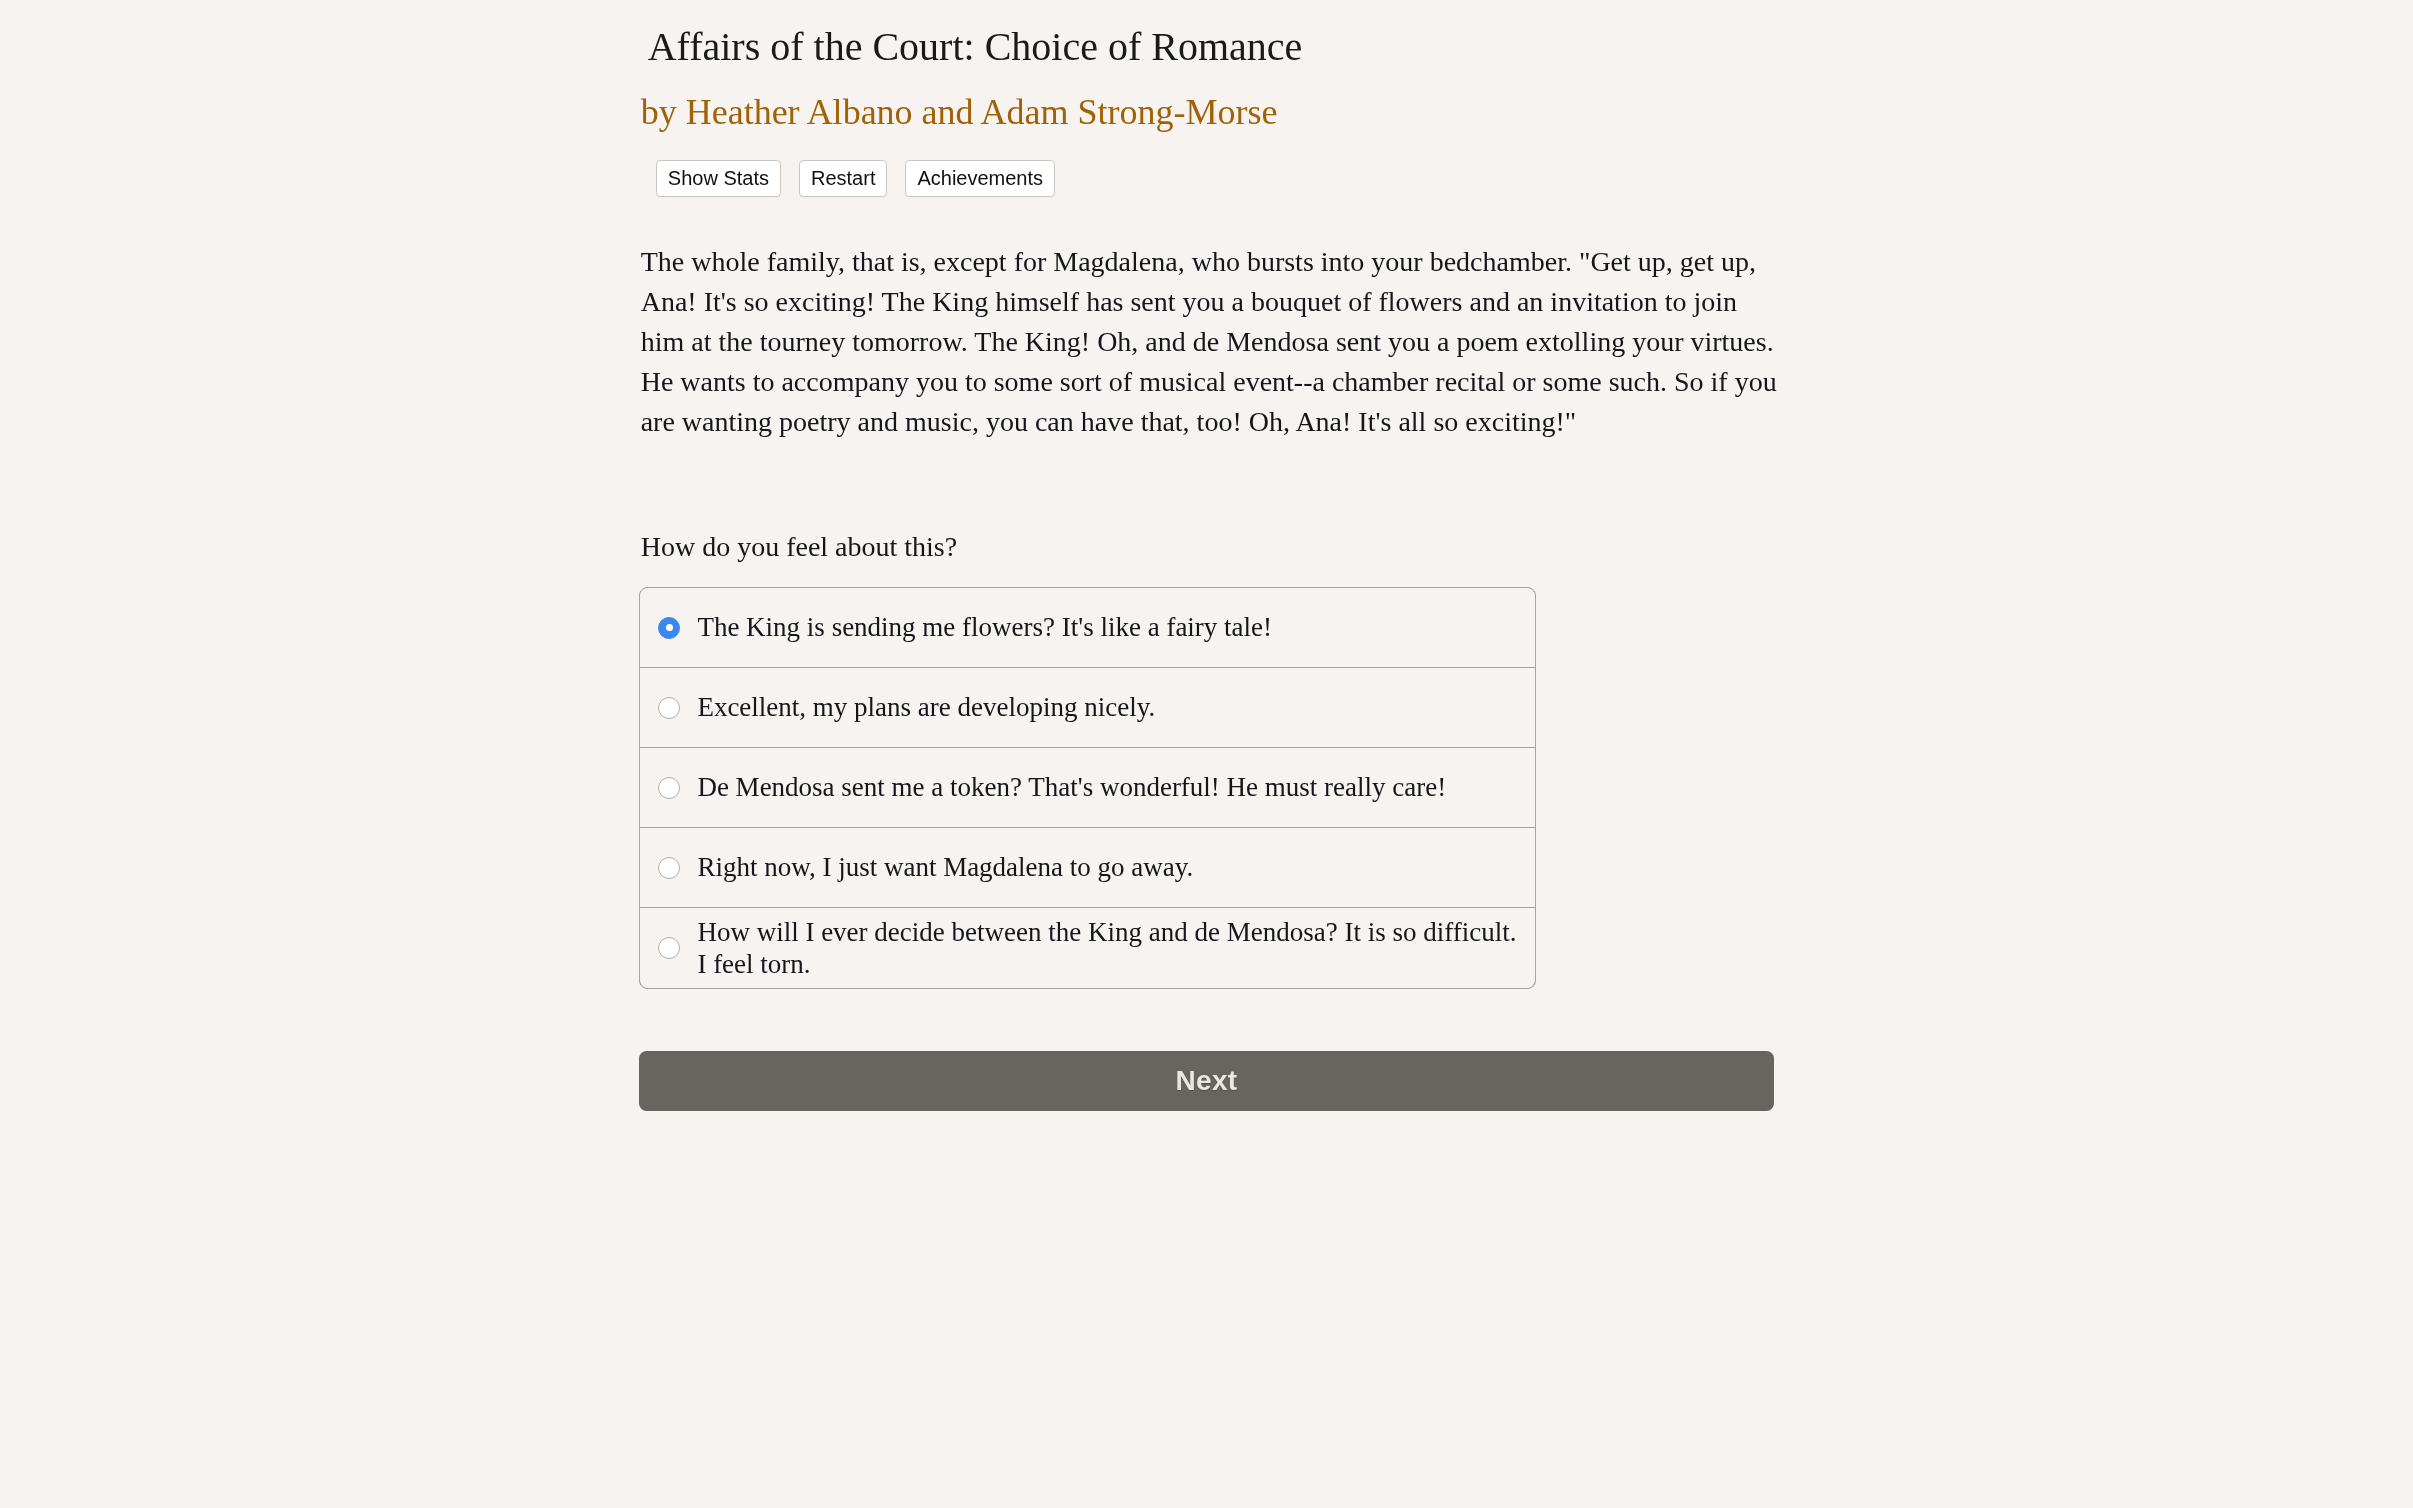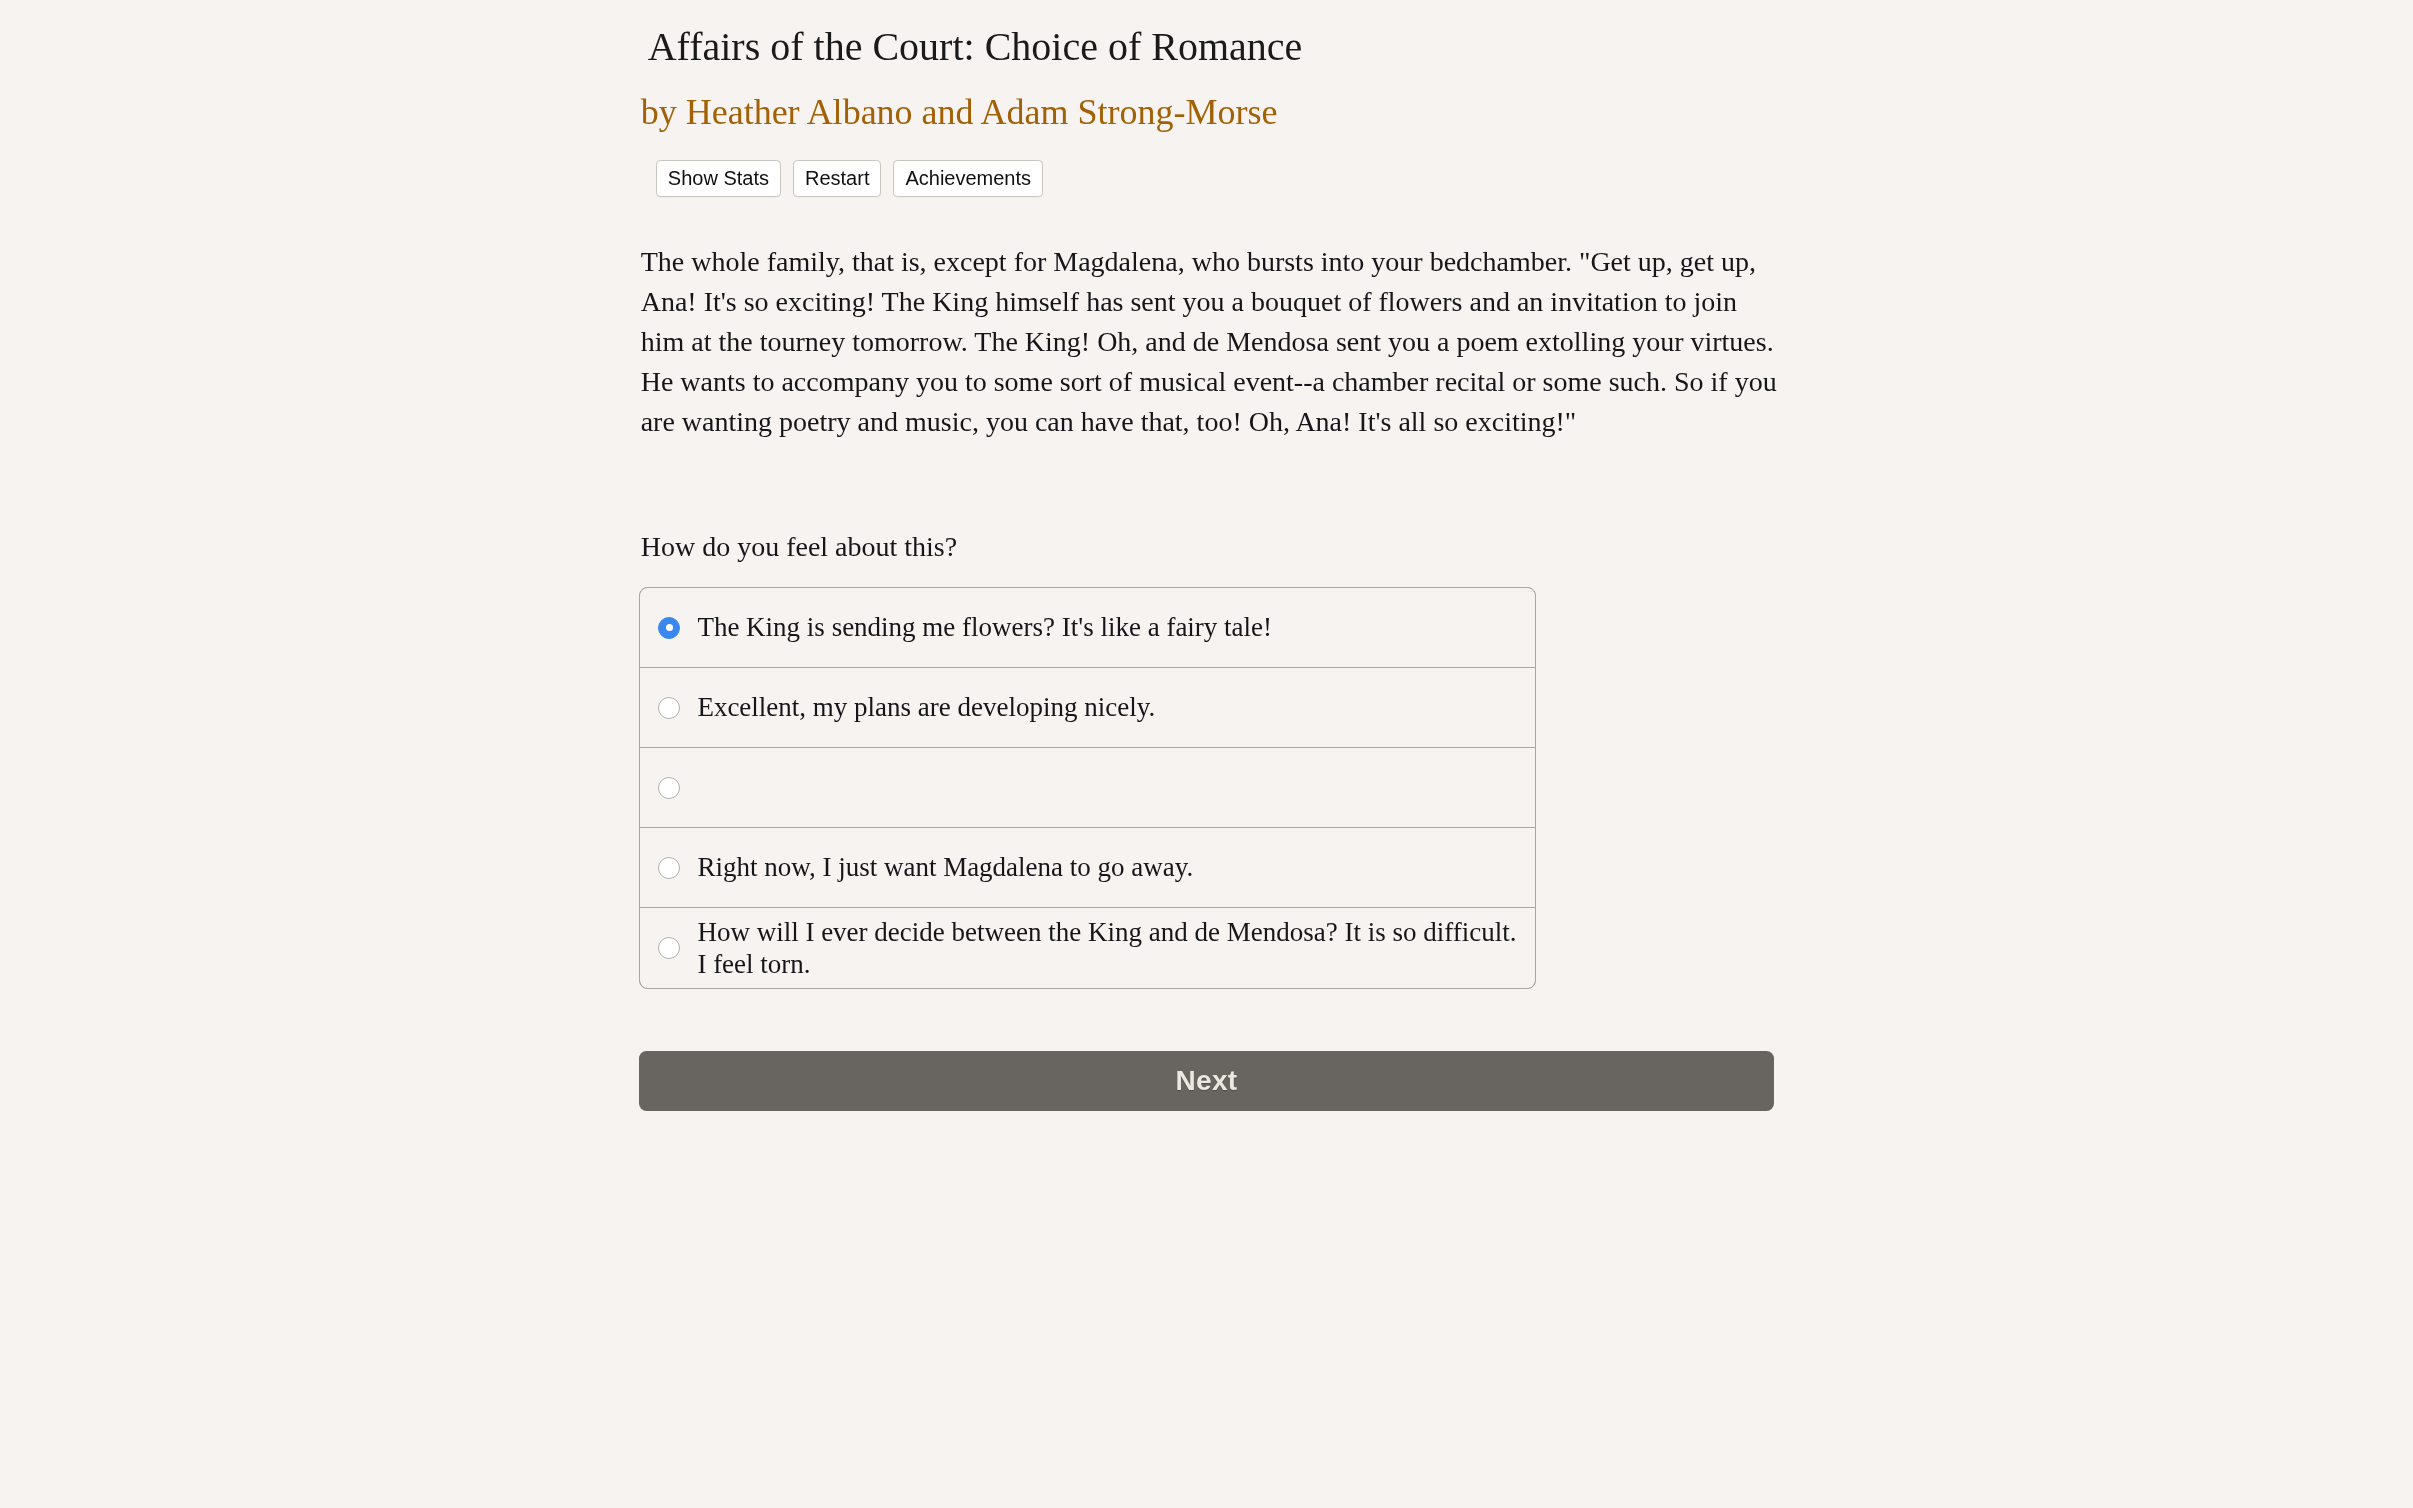--- a/index.html
+++ b/index.html
@@ -53,21 +53,21 @@
     top: 91px;
     white-space: nowrap;
   }
 
   
   .toolbar {
     position: absolute;
     left: 0.8px;
     top: 160px;
     display: flex;
-    gap: 12px;
+    gap: 18px;
     align-items: flex-start;
     padding-left: 16px;
   }
   .tool-btn {
     font-family: "Liberation Sans", "DejaVu Sans", sans-serif;
     font-size: 20px;
     line-height: 1;
     color: #101010;
     background: #ffffff;
     border: 0.8px solid #c9c5c1;
@@ -205,20 +205,21 @@
         <span class="choice-label">The King is sending me flowers? It's like a fairy tale!</span>
       </label>
 
       <label class="choice">
         <span class="radio"></span>
         <span class="choice-label">Excellent, my plans are developing nicely.</span>
       </label>
 
       <label class="choice">
         <span class="radio"></span>
+        <span class="choice-label">De Mendosa sent me a token? That's wonderful! He must really care!</span>
       </label>
 
       <label class="choice">
         <span class="radio"></span>
         <span class="choice-label">Right now, I just want Magdalena to go away.</span>
       </label>
 
       <label class="choice">
         <span class="radio"></span>
         <span class="choice-label">How will I ever decide between the King and de Mendosa? It is so difficult. I feel torn.</span>

